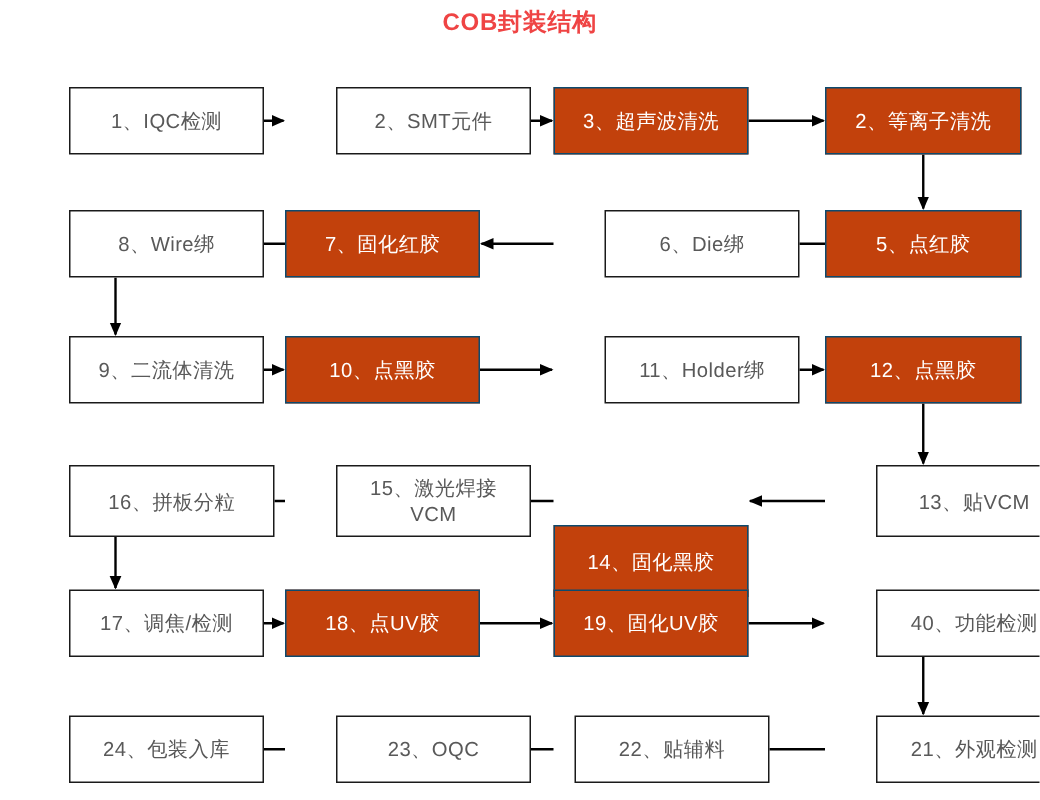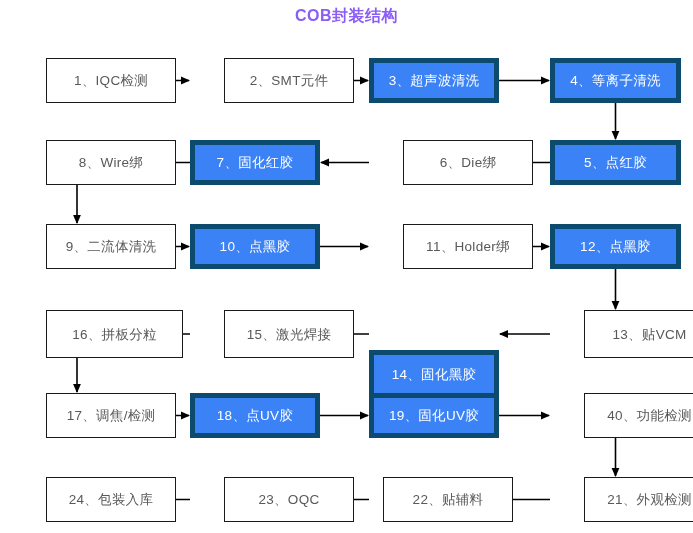--- a/index.html
+++ b/index.html
@@ -11,21 +11,21 @@
     position:relative;
   }
   #canvas{position:absolute;left:0;top:0;width:693px;height:533px;}
 
   #title{
     position:absolute;
     left:0;top:6px;width:693px;
     text-align:center;
     font-size:16px;
     font-weight:bold;
-    color:#8b5cf6;
+    color:#ef4444;
     letter-spacing:0.5px;
     line-height:20px;
   }
 
   .node{
     position:absolute;
     box-sizing:border-box;
     display:flex;
     align-items:center;
     justify-content:center;
@@ -35,22 +35,22 @@
     color:#595959;
     padding:2px 4px;
     letter-spacing:0.3px;
   }
   .node.plain{
     background:#ffffff;
     border:1px solid #1a1a1a;
     margin-left:34px;
   }
   .node.filled{
-    background:#3b82f6;
-    border:5px solid #0c4a6e;
+    background:#c2410c;
+    border:1px solid #0c4a6e;
     color:#ffffff;
   }
   .node .lbl{display:block;width:100%;}
 
   svg#links{
     position:absolute;left:0;top:0;
     width:693px;height:533px;
     pointer-events:none;
   }
 </style>
@@ -98,21 +98,21 @@
       <div class="node plain" style="left: 12px; top: 58px; width: 130px; height: 45px;">
         <span class="lbl">1、IQC检测</span>
       </div>
       <div class="node plain" style="left: 190px; top: 58px; width: 130px; height: 45px;">
         <span class="lbl">2、SMT元件</span>
       </div>
       <div class="node filled" style="left: 369px; top: 58px; width: 130px; height: 45px;">
         <span class="lbl">3、超声波清洗</span>
       </div>
       <div class="node filled" style="left: 550px; top: 58px; width: 131px; height: 45px;">
-        <span class="lbl">4、等离子清洗</span>
+        <span class="lbl">2、等离子清洗</span>
       </div>
       <div class="node filled" style="left: 550px; top: 140px; width: 131px; height: 45px;">
         <span class="lbl">5、点红胶</span>
       </div>
       <div class="node plain" style="left: 369px; top: 140px; width: 130px; height: 45px;">
         <span class="lbl">6、Die绑</span>
       </div>
       <div class="node filled" style="left: 190px; top: 140px; width: 130px; height: 45px;">
         <span class="lbl">7、固化红胶</span>
       </div>
@@ -133,20 +133,21 @@
       </div>
       <div class="node plain" style="left: 550px; top: 310px; width: 131px; height: 48px;">
         <span class="lbl">13、贴VCM</span>
       </div>
       <div class="node filled" style="left: 369px; top: 310px; width: 130px; height: 48px; margin-top: 40px;">
         <span class="lbl">14、固化黑胶</span>
       </div>
       <div class="node plain" style="left: 190px; top: 310px; width: 130px; height: 48px;">
         <span class="lbl">
           <div>15、激光焊接</div>
+          <div>VCM</div>
         </span>
       </div>
       <div class="node plain" style="left: 12px; top: 310px; width: 137px; height: 48px;">
         <span class="lbl">16、拼板分粒</span>
       </div>
       <div class="node plain" style="left: 12px; top: 393px; width: 130px; height: 45px;">
         <span class="lbl">17、调焦/检测</span>
       </div>
       <div class="node filled" style="left: 190px; top: 393px; width: 130px; height: 45px;">
         <span class="lbl">18、点UV胶</span>

